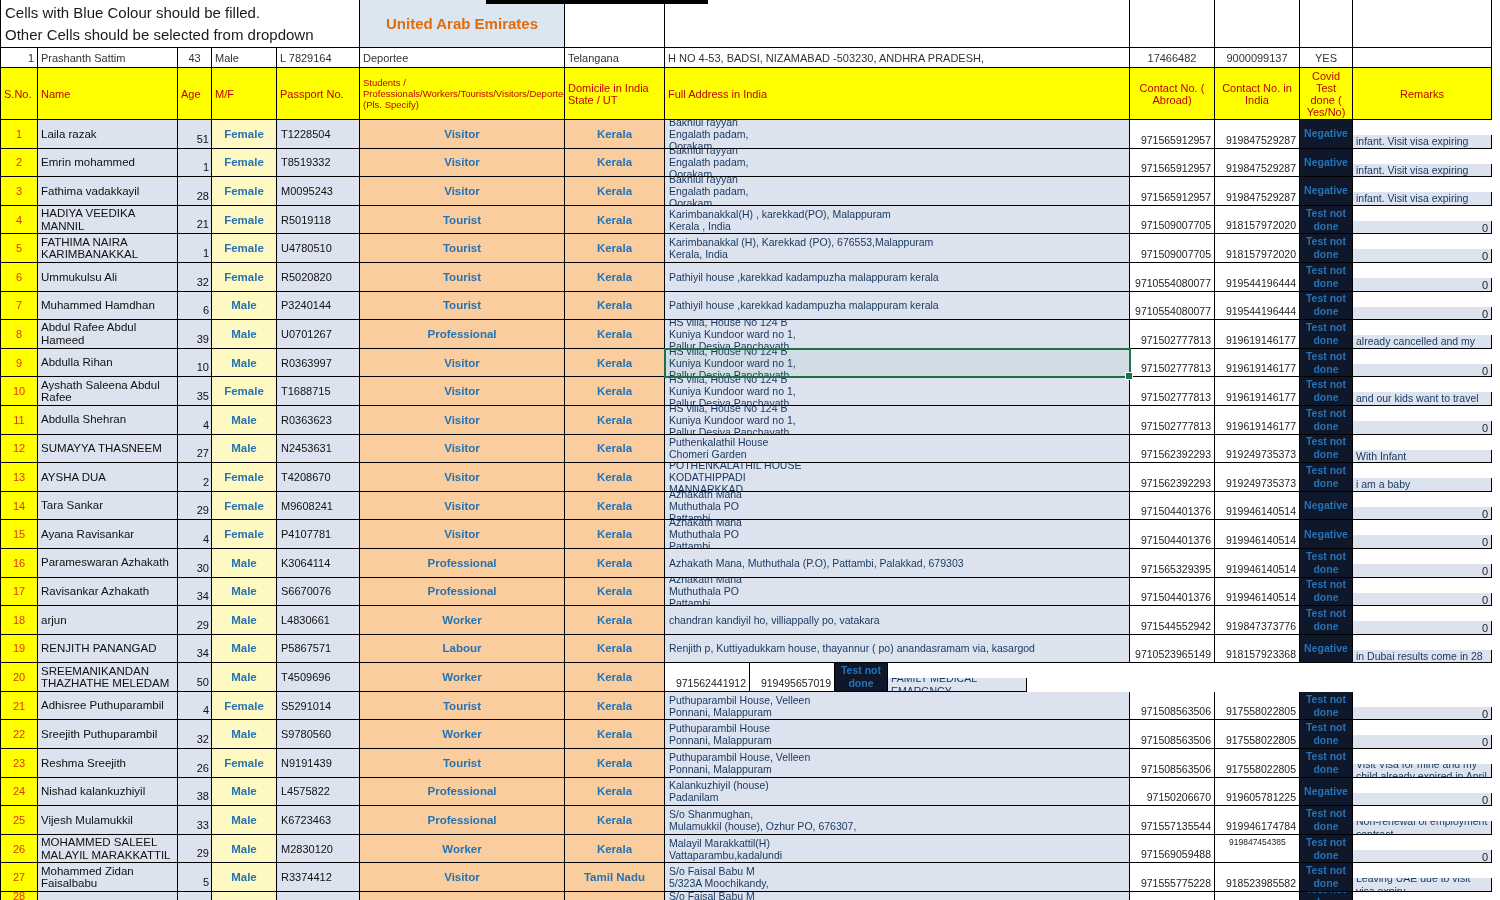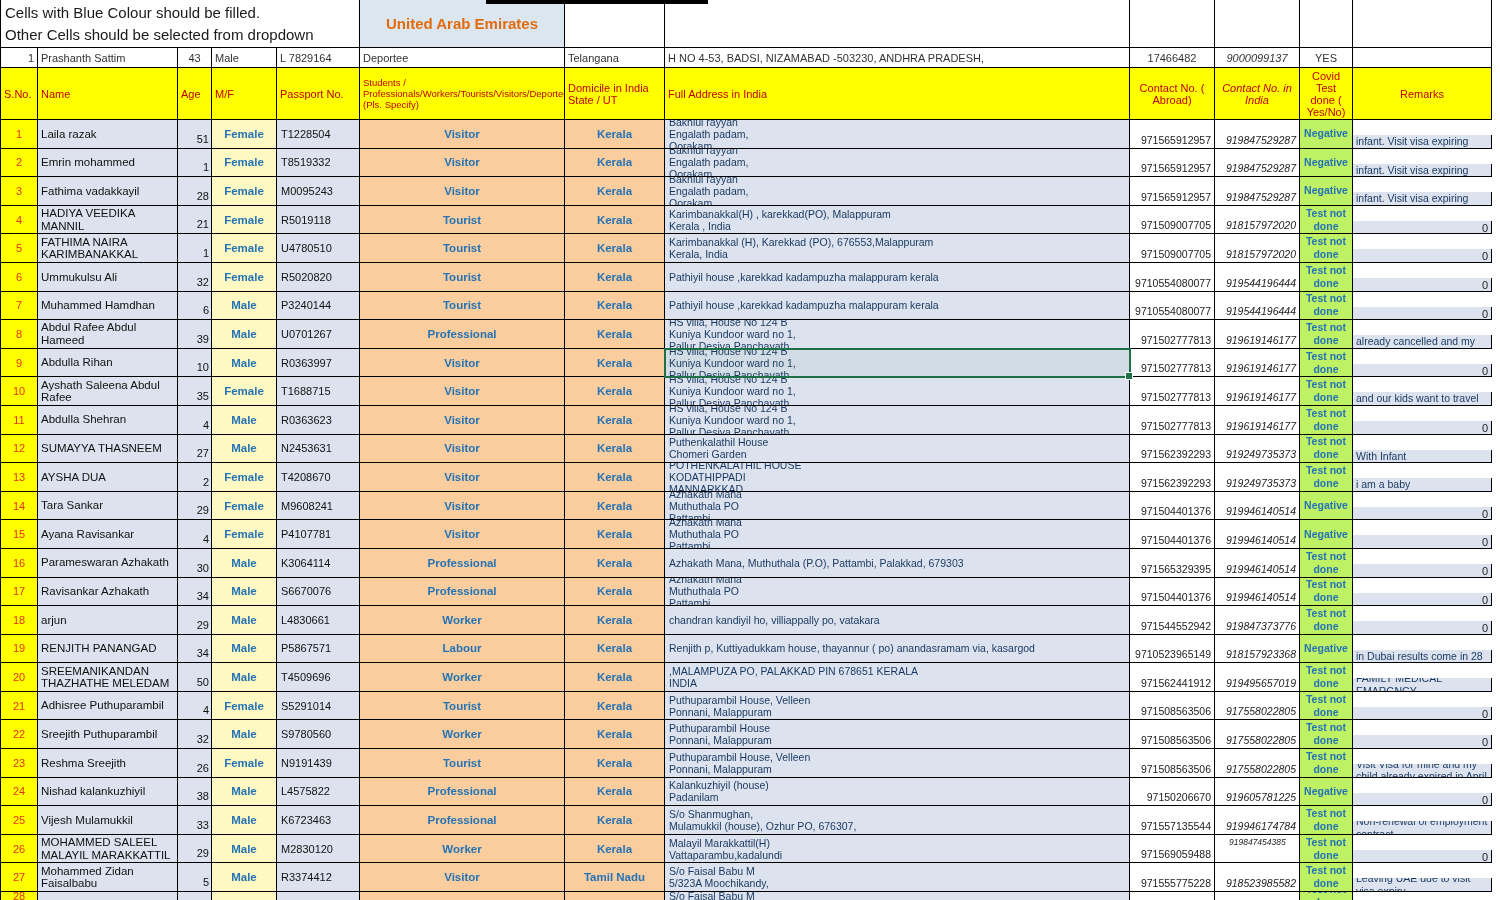--- a/index.html
+++ b/index.html
@@ -15,21 +15,21 @@
   .blackbar{position:absolute;left:486px;top:0;width:222px;height:4px;background:#000;}
 
   
   .row{display:flex;height:28.6px;}
   .cell{box-sizing:border-box;border-right:1px solid #000;border-bottom:1px solid #000;
     flex-shrink:0;overflow:hidden;display:flex;align-items:center;}
   .row .cell:first-child, .hdr .cell:first-child, .sample .cell:first-child{border-left:1px solid #000;}
 
   .w-sno{width:38px;} .w-name{width:140px;} .w-age{width:34px;} .w-mf{width:65px;}
   .w-pass{width:83px;} .w-cat{width:205px;} .w-dom{width:100px;} .w-addr{width:465px;}
-  .w-ab{width:85px;} .w-in{width:85px;font-style:italic;} .w-cov{width:53px;} .w-rem{width:139px;}
+  .w-ab{width:85px;} .w-in{width:85px;} .w-cov{width:53px;} .w-rem{width:139px;}
 
   
   .sample{height:20px;font-size:11px;color:#333;}
   .sample .cell{background:#fff;padding:0 3px;}
   .sample .r{justify-content:flex-end;}
   .sample .c{justify-content:center;}
 
   
   .hdr{height:52px;}
   .hdr .cell{background:#FFFF00;color:#C00000;font-size:11px;padding:1px 3px;line-height:12px;}
@@ -41,21 +41,21 @@
   .c-name{background:#DCE2EE;color:#111;font-size:11.5px;padding:0 3px;line-height:12.5px;}
   .c-age{background:#DCE2EE;color:#111;font-size:11px;justify-content:flex-end;align-items:flex-end;padding:0 2px 3px 0;}
   .c-mf{background:#fef9c3;color:#2573B5;font-weight:bold;font-size:11.5px;justify-content:center;}
   .c-pass{background:#DCE2EE;color:#111;font-size:11px;padding:0 4px;}
   .c-cat{background:#FACD9E;color:#2573B5;font-weight:bold;font-size:11.5px;justify-content:center;}
   .c-dom{background:#FACD9E;color:#2573B5;font-weight:bold;font-size:11.5px;justify-content:center;}
   .c-addr{background:#DCE2EE;color:#17375E;font-size:10.5px;padding:0 4px;}
   .addr-text{width:100%;} .addr-text .line{line-height:12px;white-space:nowrap;}
   .c-ab,.c-india{background:#fff;color:#222;font-size:10.5px;align-items:flex-end;justify-content:flex-end;padding:1px 3px 2px 1px;}
   .c-india.small-top{align-items:flex-start;justify-content:flex-start;font-size:8.5px;padding:2px 0 0 14px;}
-  .c-covid{background:#bef264;justify-content:center;}
+  .c-covid{background:#0f172a;justify-content:center;}
   .covid-text{width:100%;text-align:center;color:#2573B5;font-weight:bold;font-size:10.5px;line-height:13px;word-break:break-all;padding:0 2px;box-sizing:border-box;}
   .c-rem{background:#DCE2EE;padding:0 3px;margin-top:15px;}
   .rem-text{width:100%;color:#17375E;font-size:10.5px;line-height:12.5px;}
   .rem-text.num{text-align:right;align-self:flex-start;padding-top:1px;color:#222;font-size:11px;}
   .partial{height:9px;}
 
   
   .sel{position:absolute;left:664px;top:348px;width:467px;height:30px;border:2px solid #1E7145;
     background:rgba(30,113,69,0.05);pointer-events:none;box-sizing:border-box;}
   .sel::after{content:"";position:absolute;right:-4px;bottom:-4px;width:6px;height:6px;background:#1E7145;border:1px solid #fff;}
@@ -576,26 +576,20 @@
   </div>
 
   <div class="row">
     <div class="cell w-sno c-sno">20</div>
     <div class="cell w-name c-name">SREEMANIKANDAN THAZHATHE MELEDAM</div>
     <div class="cell w-age c-age">50</div>
     <div class="cell w-mf c-mf">Male</div>
     <div class="cell w-pass c-pass">T4509696</div>
     <div class="cell w-cat c-cat">Worker</div>
     <div class="cell w-dom c-dom">Kerala</div>
-    <div class="cell w-addr c-addr">
-      <div class="addr-text">
-            <div class="line">,MALAMPUZA PO, PALAKKAD PIN 678651 KERALA</div>
-            <div class="line">INDIA</div>
-          </div>
-    </div>
     <div class="cell w-ab c-ab">971562441912</div>
     <div class="cell w-in c-india">919495657019</div>
     <div class="cell w-cov c-covid">
       <div class="covid-text">Test not done</div>
     </div>
     <div class="cell w-rem c-rem">
       <div class="rem-text">FAMILY MEDICAL EMARGNCY</div>
     </div>
   </div>
 

